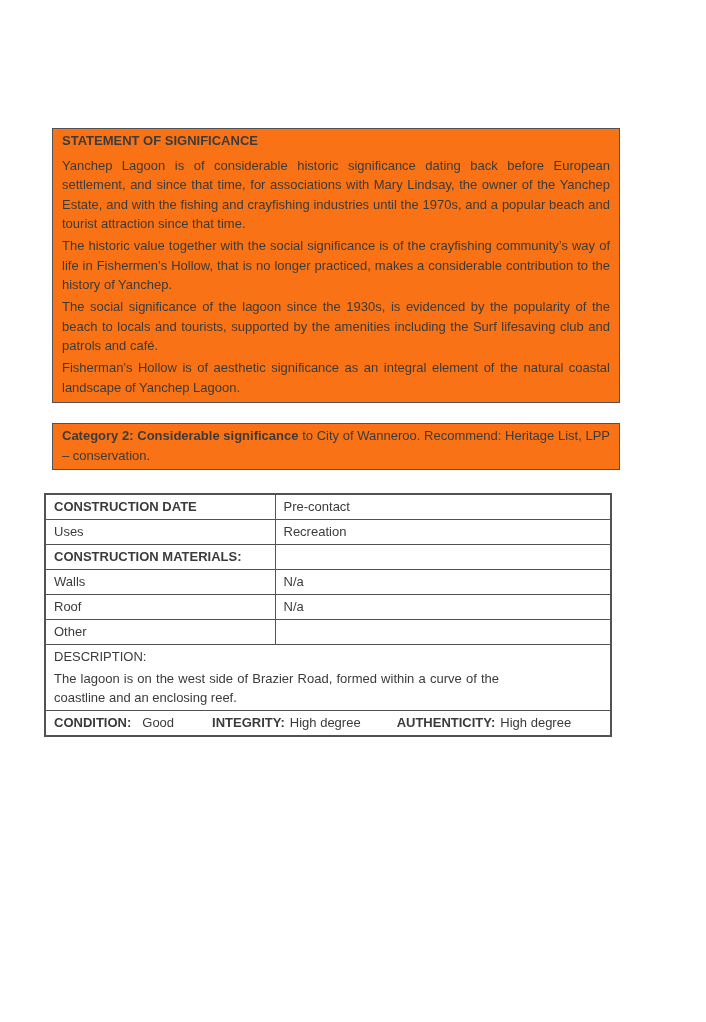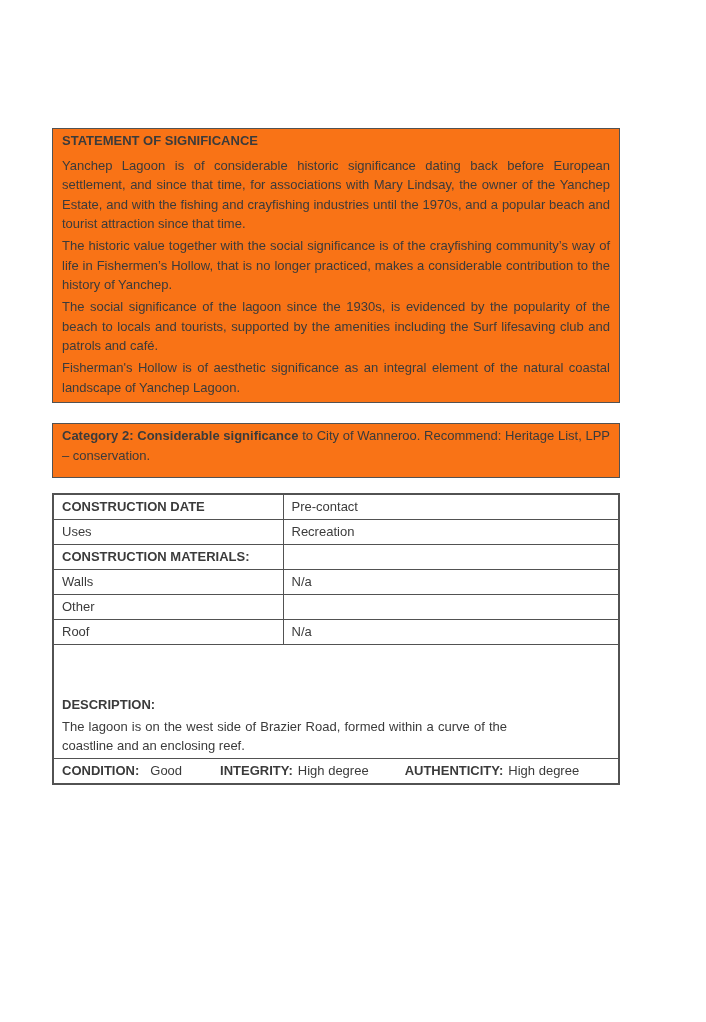--- a/index.html
+++ b/index.html
@@ -17,47 +17,47 @@
   .box {
     position: absolute;
     left: 52px;
     width: 568px;
     box-sizing: border-box;
     border: 1.5px solid #525252;
     background: #f97316;
     padding: 2px 9px 3px 9px;
   }
   #statement-box { top: 128px; height: 275px; }
-  #category-box  { top: 423px; min-height: 43px; padding-top: 2px; padding-bottom: 12px; }
+  #category-box  { top: 423px; min-height: 43px; padding-top: 2px; padding-bottom: 4px; }
   .box-title { font-weight: bold; margin: 0 0 5px 0; }
   .para { margin: 2.5px 0 0 0; text-align: justify; }
   .b { font-weight: bold; }
 
   table.details {
     position: absolute;
-    left: 52px;
+    left: 44px;
     top: 493px;
     width: 568px;
     box-sizing: border-box;
     border-collapse: collapse;
     border: 2px solid #525252;
     font-size: 13px;
     line-height: 19.5px;
     color: #3b3b3b;
   }
   table.details col.c1 { width: 230px; }
   table.details td {
     border: 1px solid #525252;
     padding: 2px 8px;
     vertical-align: top;
     height: 20px;
   }
   tr.bold-label td.label-cell { font-weight: bold; }
   td.desc-cell { padding: 3px 8px 4px 8px; height: auto; }
-  .desc-title { font-weight: bold; margin-top: 48px; }
+  .desc-title { font-weight: normal; }
   .desc-para { margin: 2px 0 0 0; max-width: 445px; text-align: justify; }
   td.cond-cell { padding: 3px 8px; }
   .cond-item { white-space: nowrap; }
   .cond-value { margin-left: 5px; }
   #cond-0 .cond-value { margin-left: 11px; margin-top: 28px; }
   #cond-1 { margin-left: 38px; text-align: right; }
   #cond-2 { margin-left: 36px; }
 </style>
 </head>
 <body>
@@ -92,26 +92,26 @@
       </tr>
       <tr class="bold-label">
         <td class="label-cell">CONSTRUCTION MATERIALS:</td>
         <td class="value-cell"></td>
       </tr>
       <tr>
         <td class="label-cell">Walls</td>
         <td class="value-cell">N/a</td>
       </tr>
       <tr>
+        <td class="label-cell">Roof</td>
+        <td class="value-cell">N/a</td>
+      </tr>
+      <tr>
         <td class="label-cell">Other</td>
         <td class="value-cell"></td>
-      </tr>
-      <tr>
-        <td class="label-cell">Roof</td>
-        <td class="value-cell">N/a</td>
       </tr>
       <tr>
         <td colspan="2" class="desc-cell">
           <div class="desc-title">DESCRIPTION:</div>
           <p class="desc-para">The lagoon is on the west side of Brazier Road, formed within a curve of the coastline and an enclosing reef.</p>
         </td>
       </tr>
       <tr>
         <td colspan="2" class="cond-cell">
           <span class="cond-item" id="cond-0"><span class="b">CONDITION:</span><span class="cond-value">Good</span></span><span class="cond-item" id="cond-1"><span class="b">INTEGRITY:</span><span class="cond-value">High degree</span></span><span class="cond-item" id="cond-2"><span class="b">AUTHENTICITY:</span><span class="cond-value">High degree</span></span>

